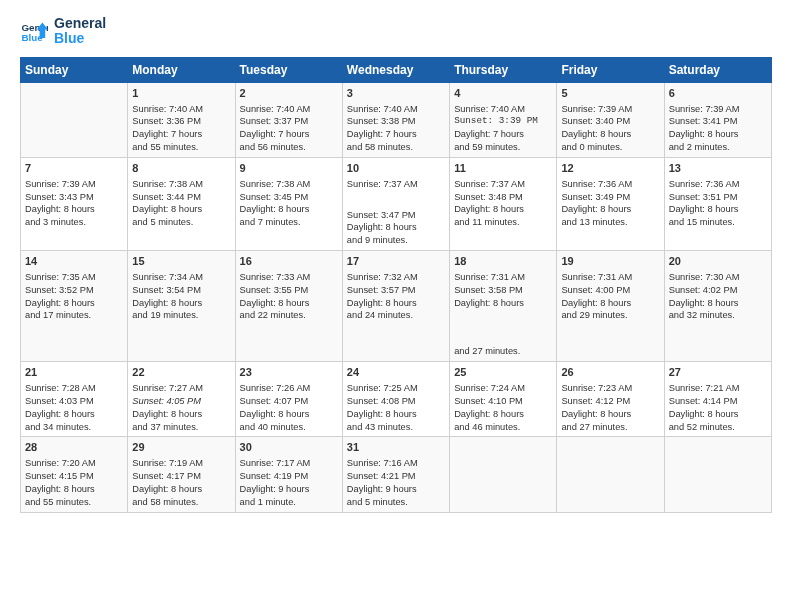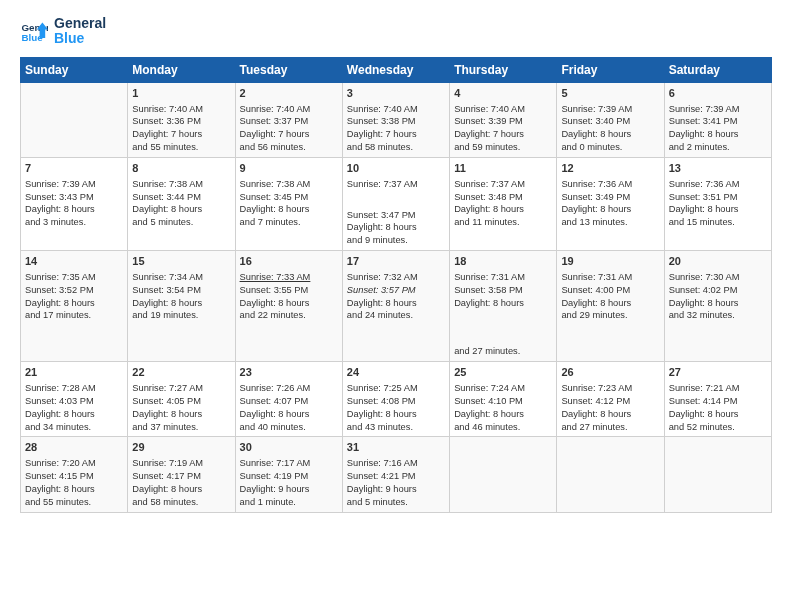--- a/index.html
+++ b/index.html
@@ -139,21 +139,21 @@
           <td>
             <span class="day-number">3</span>
             <span class="cell-content" style="display: block;">Sunrise: 7:40 AM</span>
             <span class="cell-content" style="display: block;">Sunset: 3:38 PM</span>
             <span class="cell-content" style="display: block;">Daylight: 7 hours</span>
             <span class="cell-content" style="display: block;">and 58 minutes.</span>
           </td>
           <td>
             <span class="day-number">4</span>
             <span class="cell-content" style="display: block;">Sunrise: 7:40 AM</span>
-            <span class="cell-content" style="display: block;">Sunset: 3:39 PM</span>
+            <span class="cell-content" style="display: block; font-family: Liberation Mono, monospace;">Sunset: 3:39 PM</span>
             <span class="cell-content" style="display: block;">Daylight: 7 hours</span>
             <span class="cell-content" style="display: block;">and 59 minutes.</span>
           </td>
           <td>
             <span class="day-number">5</span>
             <span class="cell-content" style="display: block;">Sunrise: 7:39 AM</span>
             <span class="cell-content" style="display: block;">Sunset: 3:40 PM</span>
             <span class="cell-content" style="display: block;">Daylight: 8 hours</span>
             <span class="cell-content" style="display: block;">and 0 minutes.</span>
           </td>
@@ -226,29 +226,29 @@
           </td>
           <td>
             <span class="day-number">15</span>
             <span class="cell-content" style="display: block;">Sunrise: 7:34 AM</span>
             <span class="cell-content" style="display: block;">Sunset: 3:54 PM</span>
             <span class="cell-content" style="display: block;">Daylight: 8 hours</span>
             <span class="cell-content" style="display: block;">and 19 minutes.</span>
           </td>
           <td>
             <span class="day-number">16</span>
-            <span class="cell-content" style="display: block; text-decoration: underline;">Sunrise: 7:33 AM</span>
+            <span class="cell-content" style="display: block;">Sunrise: 7:33 AM</span>
             <span class="cell-content" style="display: block;">Sunset: 3:55 PM</span>
             <span class="cell-content" style="display: block;">Daylight: 8 hours</span>
             <span class="cell-content" style="display: block;">and 22 minutes.</span>
           </td>
           <td>
             <span class="day-number">17</span>
             <span class="cell-content" style="display: block;">Sunrise: 7:32 AM</span>
-            <span class="cell-content" style="display: block; font-style: italic;">Sunset: 3:57 PM</span>
+            <span class="cell-content" style="display: block;">Sunset: 3:57 PM</span>
             <span class="cell-content" style="display: block;">Daylight: 8 hours</span>
             <span class="cell-content" style="display: block;">and 24 minutes.</span>
           </td>
           <td>
             <span class="day-number">18</span>
             <span class="cell-content" style="display: block;">Sunrise: 7:31 AM</span>
             <span class="cell-content" style="display: block;">Sunset: 3:58 PM</span>
             <span class="cell-content" style="display: block;">Daylight: 8 hours</span>
             <span class="cell-content" style="display: block; margin-top: 36px;">and 27 minutes.</span>
           </td>
@@ -271,21 +271,21 @@
           <td>
             <span class="day-number">21</span>
             <span class="cell-content" style="display: block;">Sunrise: 7:28 AM</span>
             <span class="cell-content" style="display: block;">Sunset: 4:03 PM</span>
             <span class="cell-content" style="display: block;">Daylight: 8 hours</span>
             <span class="cell-content" style="display: block;">and 34 minutes.</span>
           </td>
           <td>
             <span class="day-number">22</span>
             <span class="cell-content" style="display: block;">Sunrise: 7:27 AM</span>
-            <span class="cell-content" style="display: block;">Sunset: 4:05 PM</span>
+            <span class="cell-content" style="display: block; font-style: italic;">Sunset: 4:05 PM</span>
             <span class="cell-content" style="display: block;">Daylight: 8 hours</span>
             <span class="cell-content" style="display: block;">and 37 minutes.</span>
           </td>
           <td>
             <span class="day-number">23</span>
             <span class="cell-content" style="display: block;">Sunrise: 7:26 AM</span>
             <span class="cell-content" style="display: block;">Sunset: 4:07 PM</span>
             <span class="cell-content" style="display: block;">Daylight: 8 hours</span>
             <span class="cell-content" style="display: block;">and 40 minutes.</span>
           </td>

